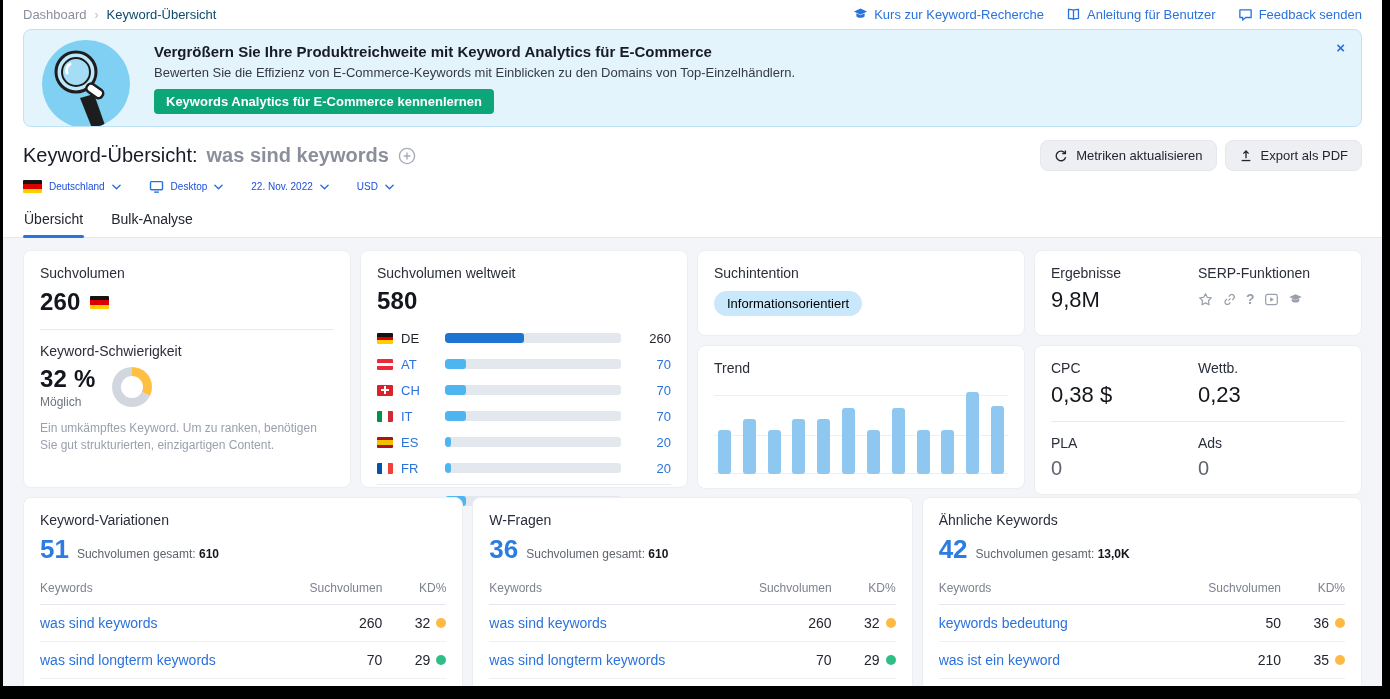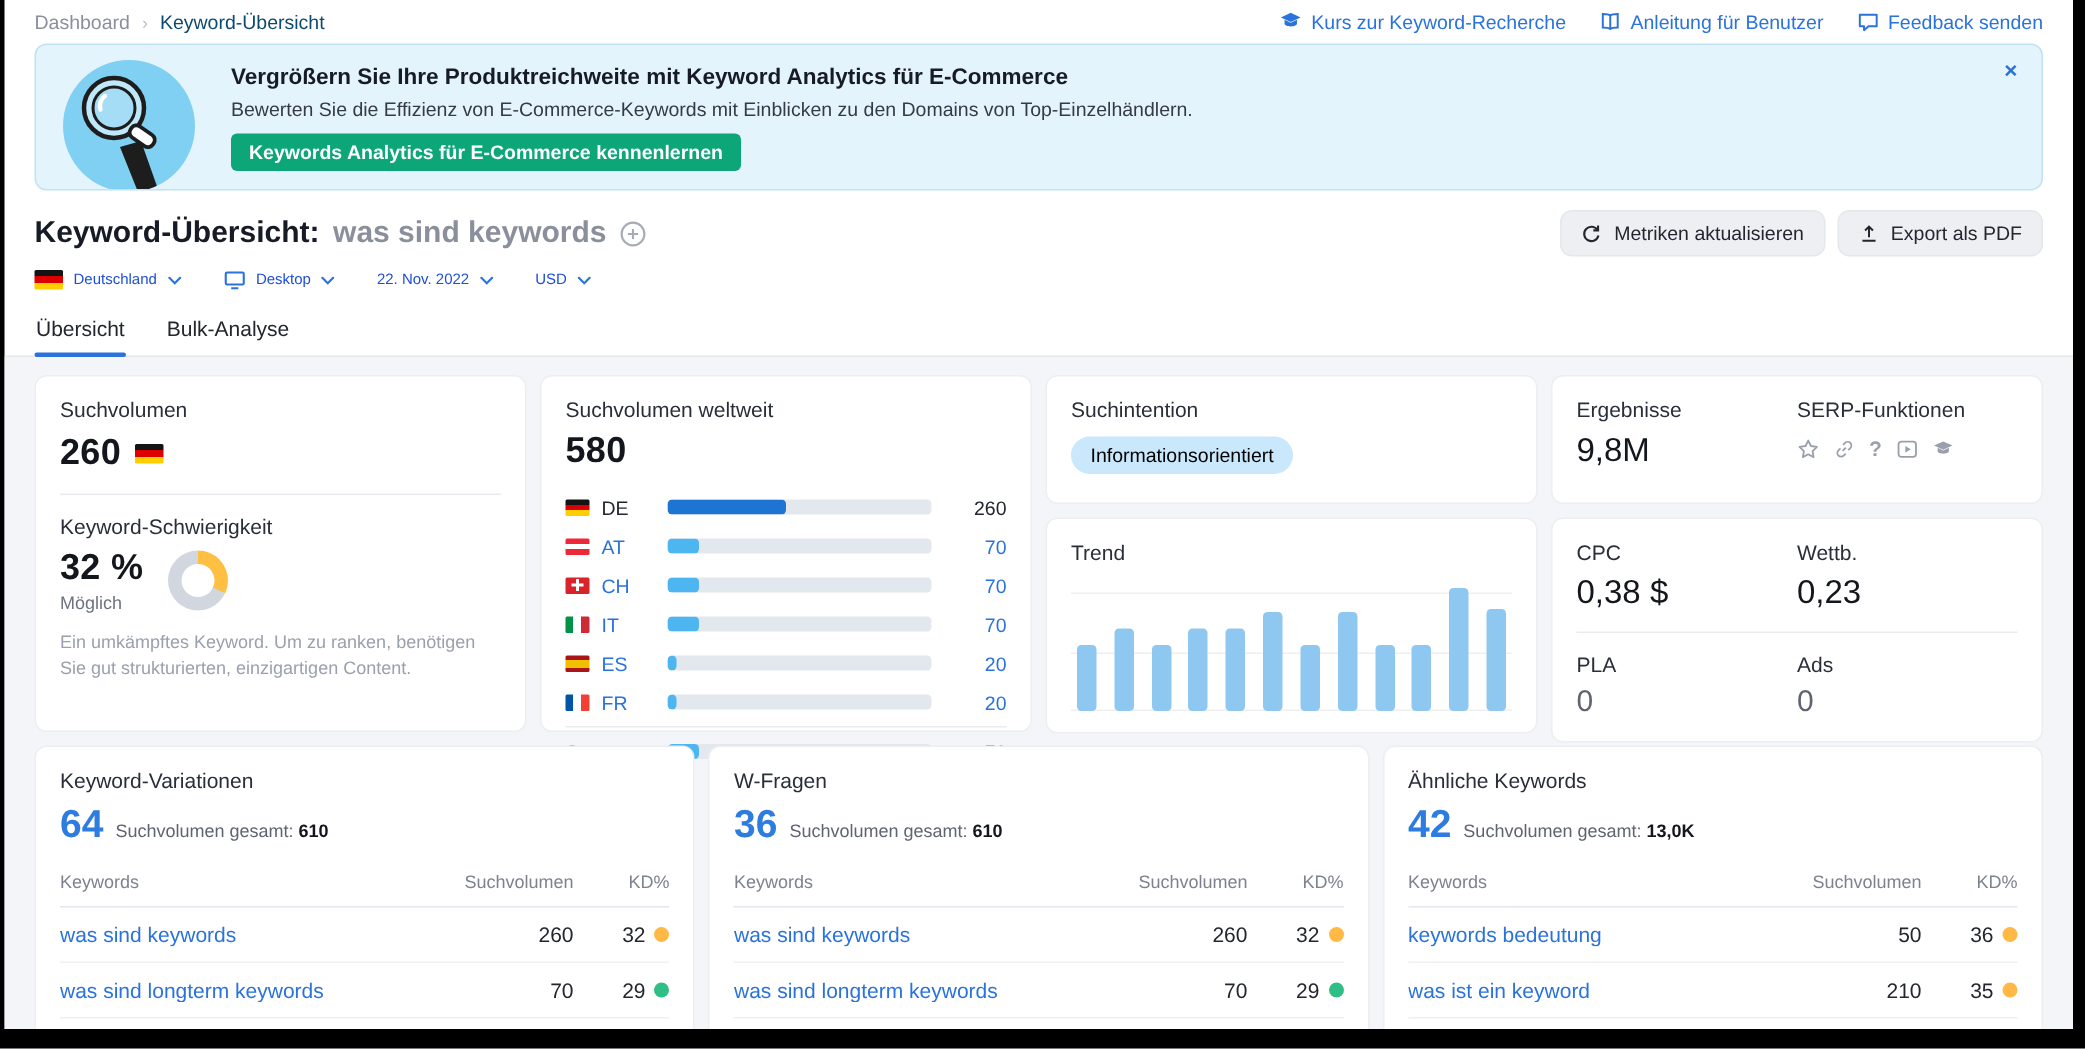--- a/index.html
+++ b/index.html
@@ -21,21 +21,21 @@
   .banner{margin:2px 20px 8px;height:98px;display:flex;align-items:center;gap:24px;background:#e4f4fc;border:1px solid #bfe2f4;border-radius:8px;padding:0 18px;position:relative;overflow:hidden}
   .banner-ill{width:88px;height:88px;border-radius:50%;background:#7fd0f2;flex-shrink:0;position:relative;top:6px;overflow:hidden}
   .banner-title{font-size:15px;font-weight:bold;color:#171b26}
   .banner-sub{font-size:13px;color:#353a47;margin-top:5px}
   .banner-cta{display:inline-block;margin-top:9px;background:#0ca678;color:#fff;font-size:13px;font-weight:bold;padding:5px 12px;border-radius:4px;cursor:pointer}
   .banner-close{position:absolute;top:10px;right:16px;color:#2a72dc;font-size:15px;font-weight:bold;cursor:pointer;line-height:1}
 
   
   .pagehead{display:flex;justify-content:space-between;align-items:center;padding:5px 20px 2px}
   .ph-left{display:flex;align-items:center;gap:9px}
-  .ph-title{font-size:20px;font-weight:bold;color:#171b26}
+  .ph-title{font-size:20px;font-weight:normal;color:#171b26}
   .ph-keyword{font-size:20px;font-weight:bold;color:#8a8f9c}
   .plus-ic{color:#a6abb7;display:flex;cursor:pointer}
   .ph-buttons{display:flex;gap:8px}
   .btn{display:flex;align-items:center;gap:8px;background:#edeff3;border-radius:8px;padding:7px 13px;font-size:13px;color:#23262f;cursor:pointer;border:1px solid #e4e7ec}
 
   
   .filters{display:flex;align-items:center;gap:28px;padding:6px 20px 10px}
   .filter{display:flex;align-items:center;gap:7px;color:#1d4ed8;font-size:10px;cursor:pointer}
   .chev{display:flex;color:#2a72dc}
 
@@ -428,21 +428,21 @@
           </div>
         </div>
       </div>
     </div>
 
     <div class="row2">
 
       <div class="card h240">
         <div class="tcard-head">
           <div class="lbl">Keyword-Variationen</div>
-          <span class="count">64</span><span class="tcard-sub"><span>Suchvolumen gesamt:</span> <b>610</b></span>
+          <span class="count">51</span><span class="tcard-sub"><span>Suchvolumen gesamt:</span> <b>610</b></span>
         </div>
         <div class="thead">
           <span class="th-kw">Keywords</span>
           <span class="th-vol">Suchvolumen</span>
           <span class="th-kd">KD%</span>
         </div>
         <div class="t-row">
           <span class="t-kw">was sind keywords</span>
           <span class="t-vol">260</span>
           <span class="t-kd" data-level="orange">

